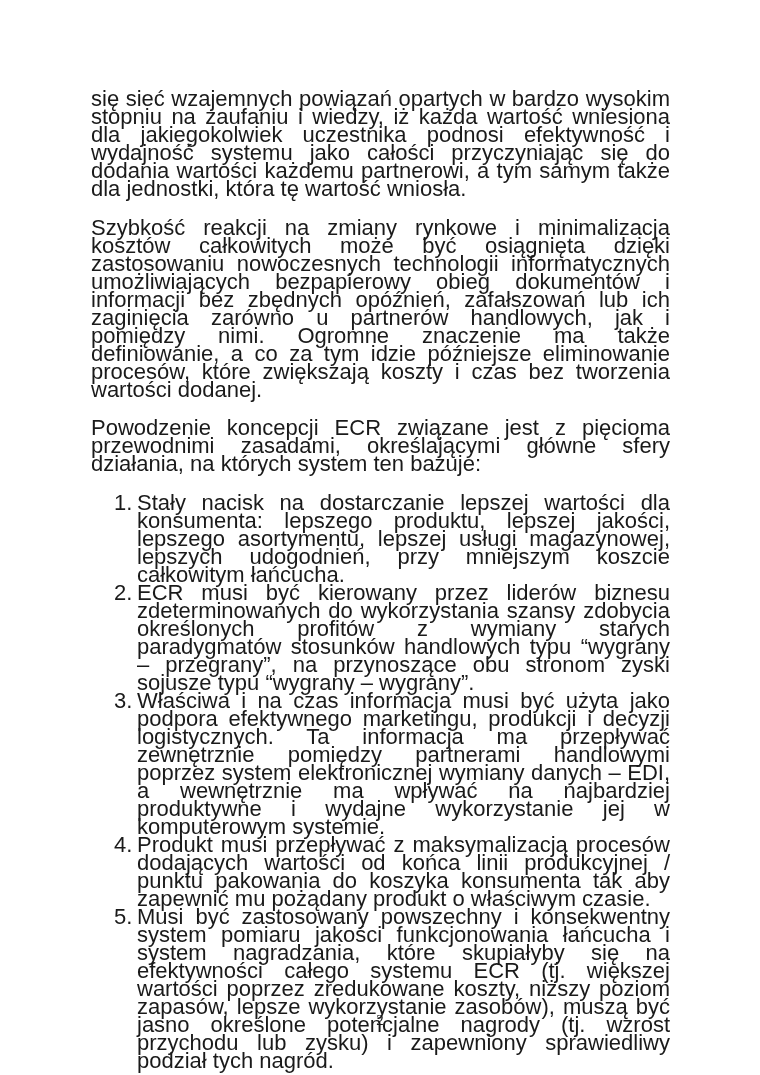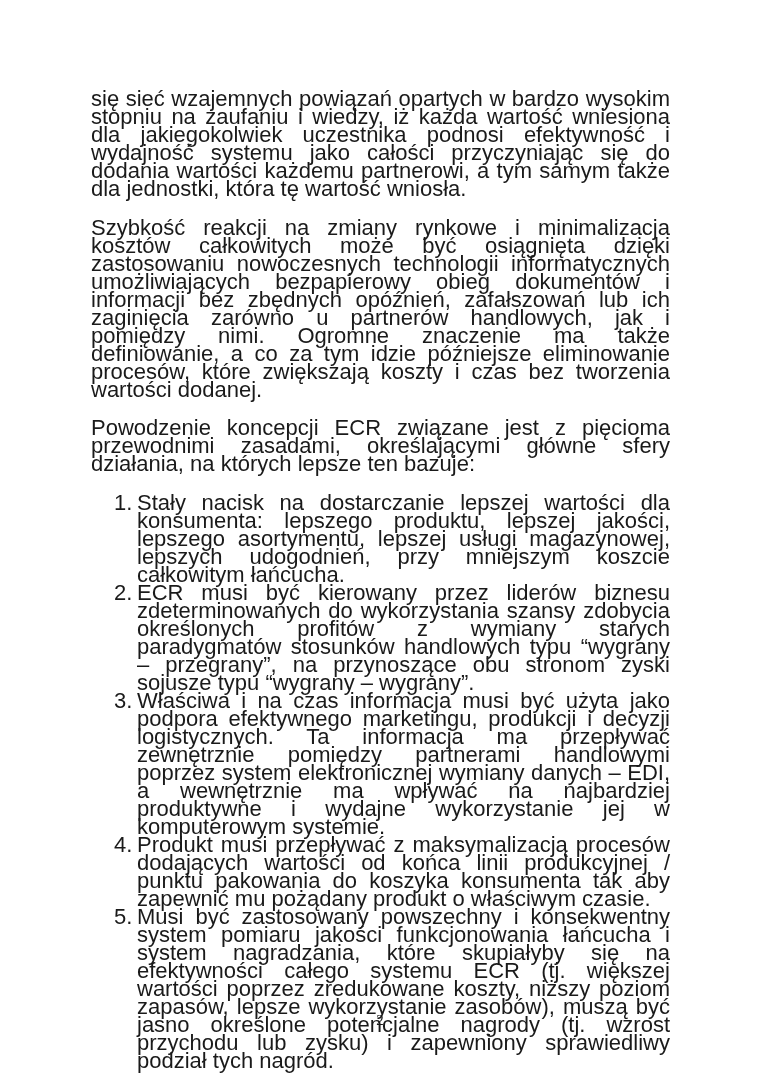--- a/index.html
+++ b/index.html
@@ -22,21 +22,21 @@
     position: absolute; top: 1012px; left: 0; width: 760px; text-align: center;
     font-family: "Liberation Serif", "DejaVu Serif", serif; font-size: 15px; color: #1a1a1a;
   }
 </style>
 </head>
 <body>
 
 <div class="page">
   <p class="para">się sieć wzajemnych powiązań opartych w bardzo wysokim stopniu na zaufaniu i wiedzy, iż każda wartość wniesiona dla jakiegokolwiek uczestnika podnosi efektywność i wydajność systemu jako całości przyczyniając się do dodania wartości każdemu partnerowi, a tym samym także dla jednostki, która tę wartość wniosła.</p>
   <p class="para">Szybkość reakcji na zmiany rynkowe i minimalizacja kosztów całkowitych może być osiągnięta dzięki zastosowaniu nowoczesnych technologii informatycznych umożliwiających bezpapierowy obieg dokumentów i informacji bez zbędnych opóźnień, zafałszowań lub ich zaginięcia zarówno u partnerów handlowych, jak i pomiędzy nimi. Ogromne znaczenie ma także definiowanie, a co za tym idzie późniejsze eliminowanie procesów, które zwiększają koszty i czas bez tworzenia wartości dodanej.</p>
-  <p class="para">Powodzenie koncepcji ECR związane jest z pięcioma przewodnimi zasadami, określającymi główne sfery działania, na których lepsze ten bazuje:</p>
+  <p class="para">Powodzenie koncepcji ECR związane jest z pięcioma przewodnimi zasadami, określającymi główne sfery działania, na których system ten bazuje:</p>
 
   <ol class="principles">
     <li>
       <span class="num">1.</span>
       <span>Stały nacisk na dostarczanie lepszej wartości dla konsumenta: lepszego produktu, lepszej jakości, lepszego asortymentu, lepszej usługi magazynowej, lepszych udogodnień, przy mniejszym koszcie całkowitym łańcucha.</span>
     </li>
     <li>
       <span class="num">2.</span>
       <span>ECR musi być kierowany przez liderów biznesu zdeterminowanych do wykorzystania szansy zdobycia określonych profitów z wymiany starych paradygmatów stosunków handlowych typu “wygrany – przegrany”, na przynoszące obu stronom zyski sojusze typu “wygrany – wygrany”.</span>
     </li>

